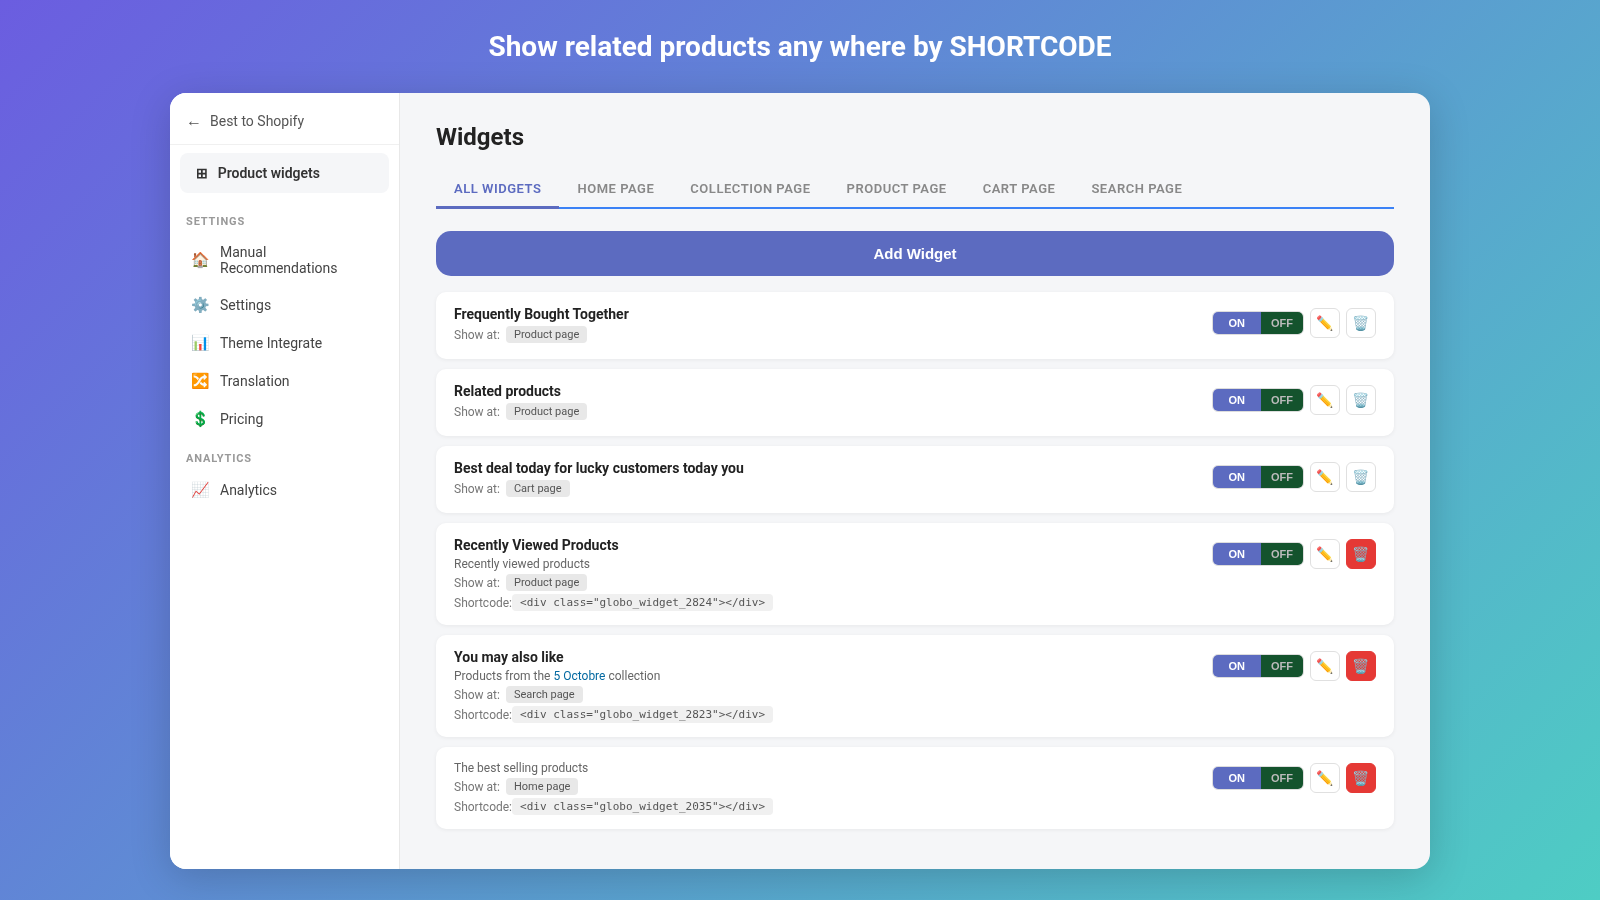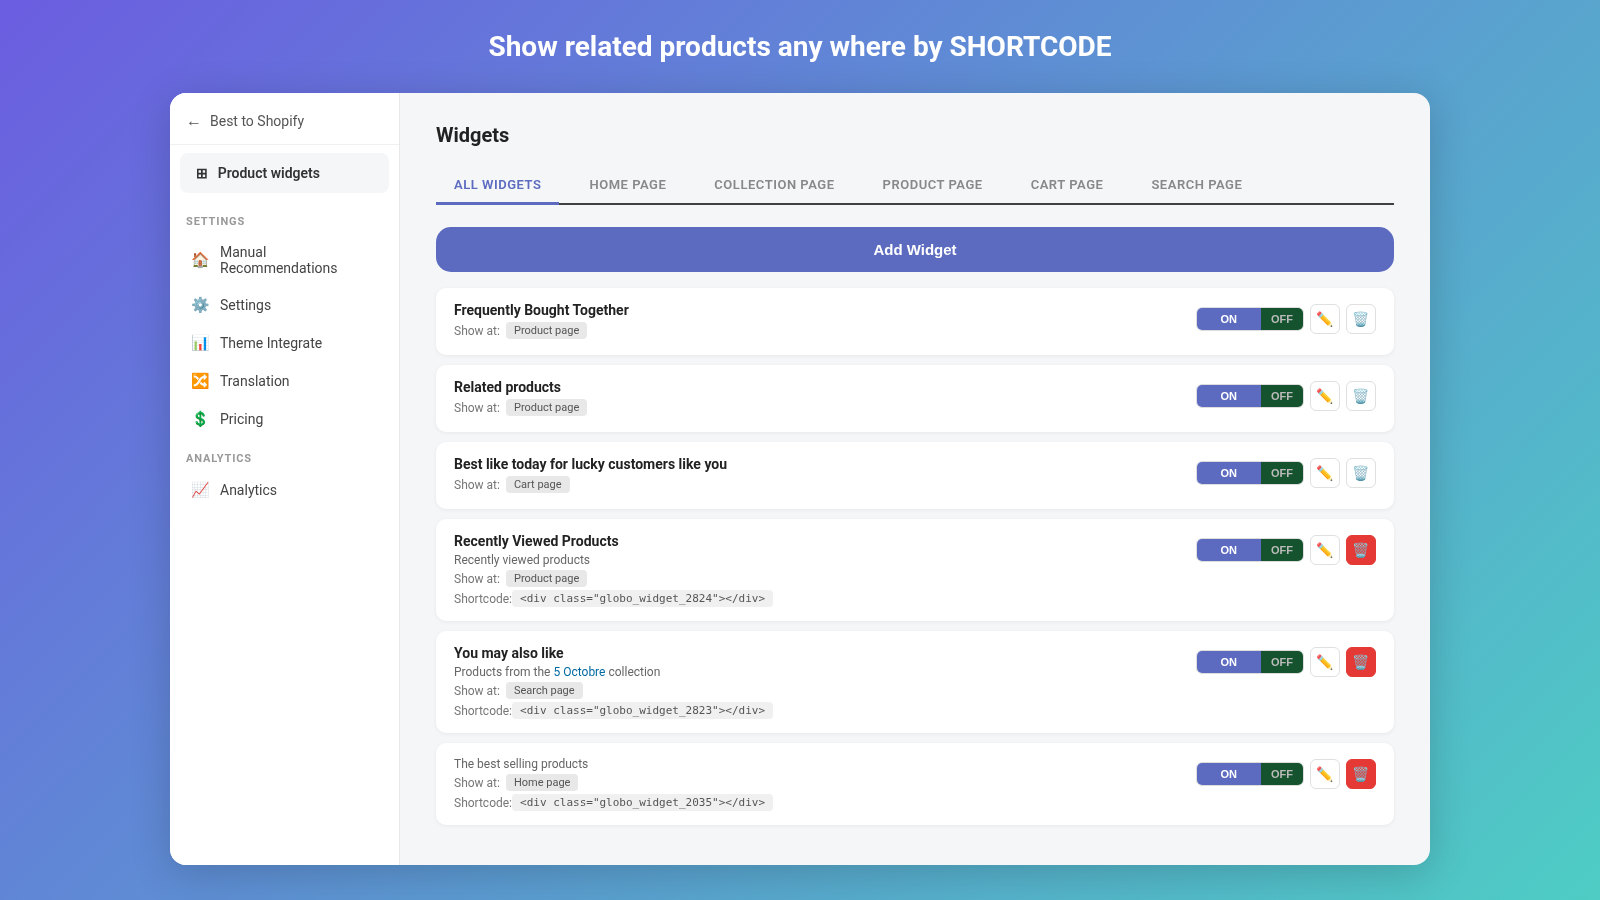--- a/index.html
+++ b/index.html
@@ -91,31 +91,31 @@
       color: #666;
       font-size: 15px;
     }
     
     .main-content {
       flex: 1;
       padding: 30px 36px;
       overflow-y: auto;
     }
     .widgets-title {
-      font-size: 20px;
+      font-size: 24px;
       font-weight: 700;
       color: #222;
       margin-bottom: 20px;
     }
     
     .tabs {
       display: flex;
-      border-bottom: 2px solid #404040;
+      border-bottom: 2px solid #3b82f6;
       margin-bottom: 22px;
-      gap: 12px;
+      gap: 0;
     }
     .tab {
       padding: 10px 18px;
       font-size: 13px;
       font-weight: 600;
       color: #888;
       cursor: pointer;
       border-bottom: 3px solid transparent;
       margin-bottom: -2px;
       white-space: nowrap;
@@ -205,21 +205,21 @@
       display: flex;
       border-radius: 6px;
       overflow: hidden;
       border: 1px solid #ddd;
     }
     .toggle-on {
       background: #5c6bc0;
       color: white;
       font-size: 11px;
       font-weight: 700;
-      padding: 5px 24px;
+      padding: 5px 16px;
       cursor: pointer;
       border: none;
     }
     .toggle-off {
       background: #14532d;
       color: #bbb;
       font-size: 11px;
       font-weight: 700;
       padding: 5px 10px;
       cursor: pointer;
@@ -345,21 +345,21 @@
           <button class="toggle-off">OFF</button>
         </div>
         <button class="icon-btn">✏️</button>
         <button class="icon-btn">🗑️</button>
       </div>
     </div>
 
     
     <div class="widget-card">
       <div class="widget-info">
-        <div class="widget-name">Best like today for lucky customers like you</div>
+        <div class="widget-name">Best deal today for lucky customers today you</div>
         <div class="widget-show-at">
           <span>Show at:</span>
           <span class="page-badge">Cart page</span>
         </div>
       </div>
       <div class="widget-controls">
         <div class="toggle-group">
           <button class="toggle-on">ON</button>
           <button class="toggle-off">OFF</button>
         </div>

